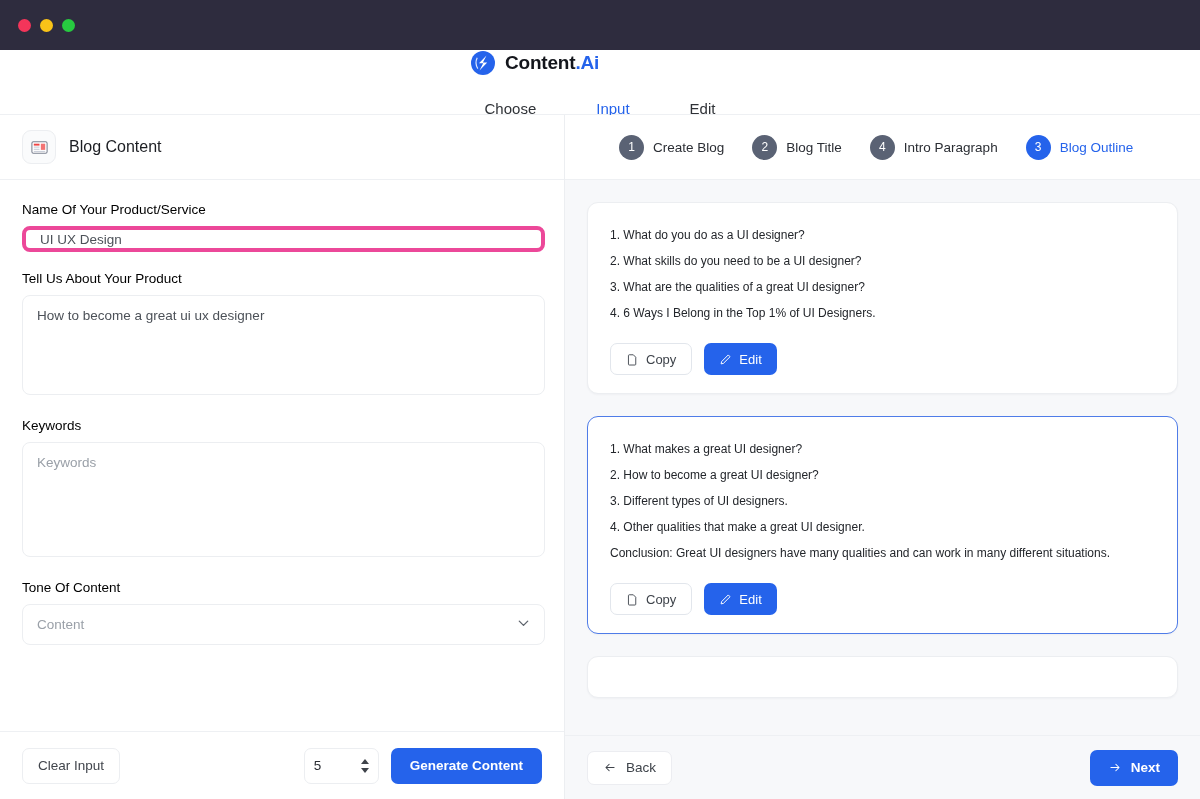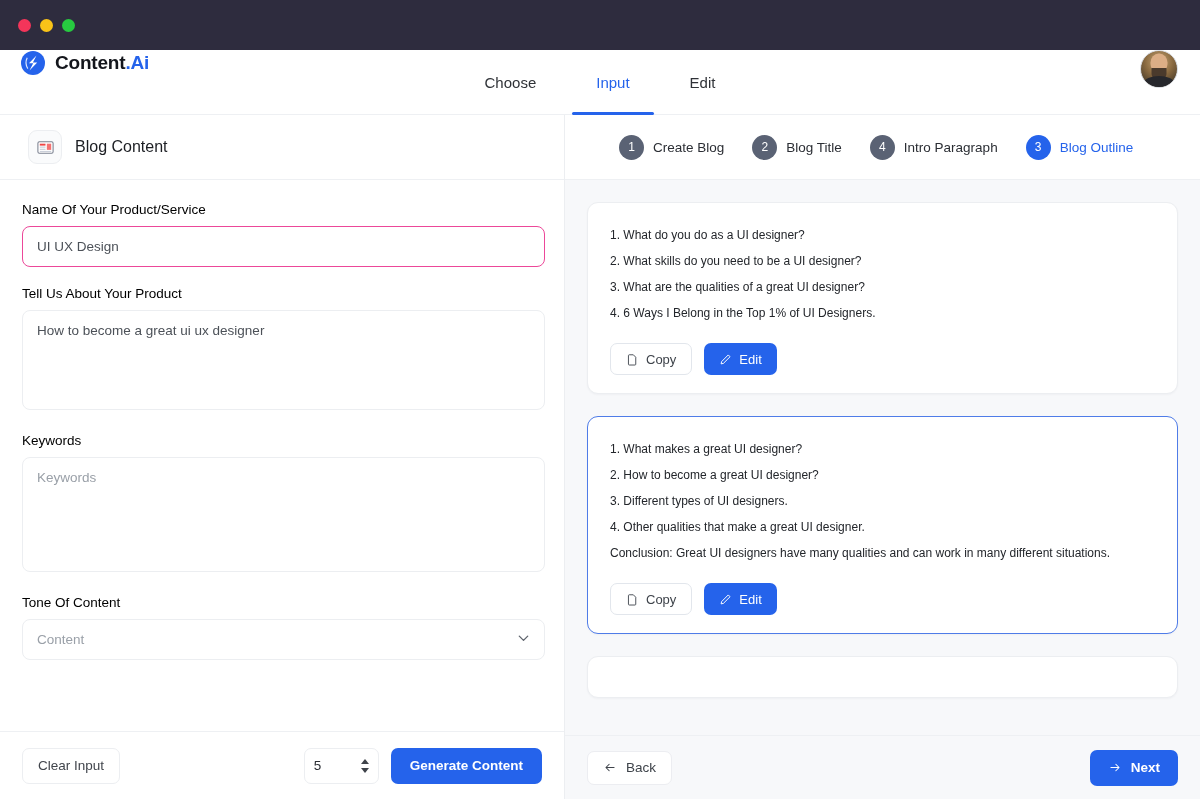--- a/index.html
+++ b/index.html
@@ -21,22 +21,23 @@
   .dot { width: 13px; height: 13px; border-radius: 50%; }
   .dot.red { background: #f4355a; }
   .dot.yellow { background: #f9c318; }
   .dot.green { background: #27ca40; }
 
   
   .header {
     position: absolute; top: 50px; left: 0;
     width: 1200px; height: 65px;
     background: #ffffff;
-    display: flex; align-items: flex-start;
+    display: flex; align-items: center;
     border-bottom: 1px solid #eef0f3;
+    flex-direction: column;
   }
   .brand { display: flex; align-items: center; gap: 9px; padding-left: 20px; width: 300px; }
   .brand-mark { width: 26px; height: 26px; flex: 0 0 26px; }
   .brand-text { font-size: 19px; font-weight: bold; color: #14161c; letter-spacing: -0.2px; }
   .brand-text .ai { color: #2563eb; }
 
   .tabs { flex: 1; display: flex; justify-content: center; align-items: center; gap: 48px; height: 65px; }
   .tab {
     font-size: 15px; color: #2f3237; height: 65px;
     display: flex; align-items: center; position: relative;
@@ -75,40 +76,40 @@
   
   .left-panel {
     position: absolute; top: 115px; left: 0;
     width: 565px; height: 684px;
     background: #ffffff;
     border-right: 1px solid #eceef1;
     display: flex; flex-direction: column;
   }
   .left-head {
     height: 65px; display: flex; align-items: center;
-    gap: 13px; padding-left: 28px;
+    gap: 13px; padding-left: 22px;
     border-bottom: 1px solid #eef0f3;
   }
   .doc-icon-box {
     width: 34px; height: 34px; border-radius: 9px;
     background: #fafbfc; border: 1px solid #eceef1;
     display: flex; align-items: center; justify-content: center;
   }
   .left-head-title { font-size: 16px; color: #1c1e23; }
 
   .form-area {
     flex: 1; padding: 22px 22px 0 22px;
     overflow: hidden;
   }
   .field-label {
     font-size: 13.5px; color: #000000; margin-bottom: 9px;
   }
   .field-block { margin-bottom: 19px; }
   .text-input {
-    width: 523px; height: 41px; border: 1px solid #ec4899;
+    width: 523px; height: 26px; border: 4px solid #ec4899;
     border-radius: 8px; background: #fff;
     font-size: 13.5px; color: #4c5158;
     padding: 0 14px; font-family: "Liberation Sans", sans-serif;
   }
   .text-input::placeholder { color: #9aa0a8; }
   .text-area {
     width: 523px; height: 100px; border: 1px solid #eceef1;
     border-radius: 8px; background: #fff; resize: none;
     font-size: 13.5px; color: #4c5158;
     padding: 12px 14px; font-family: "Liberation Sans", sans-serif;

